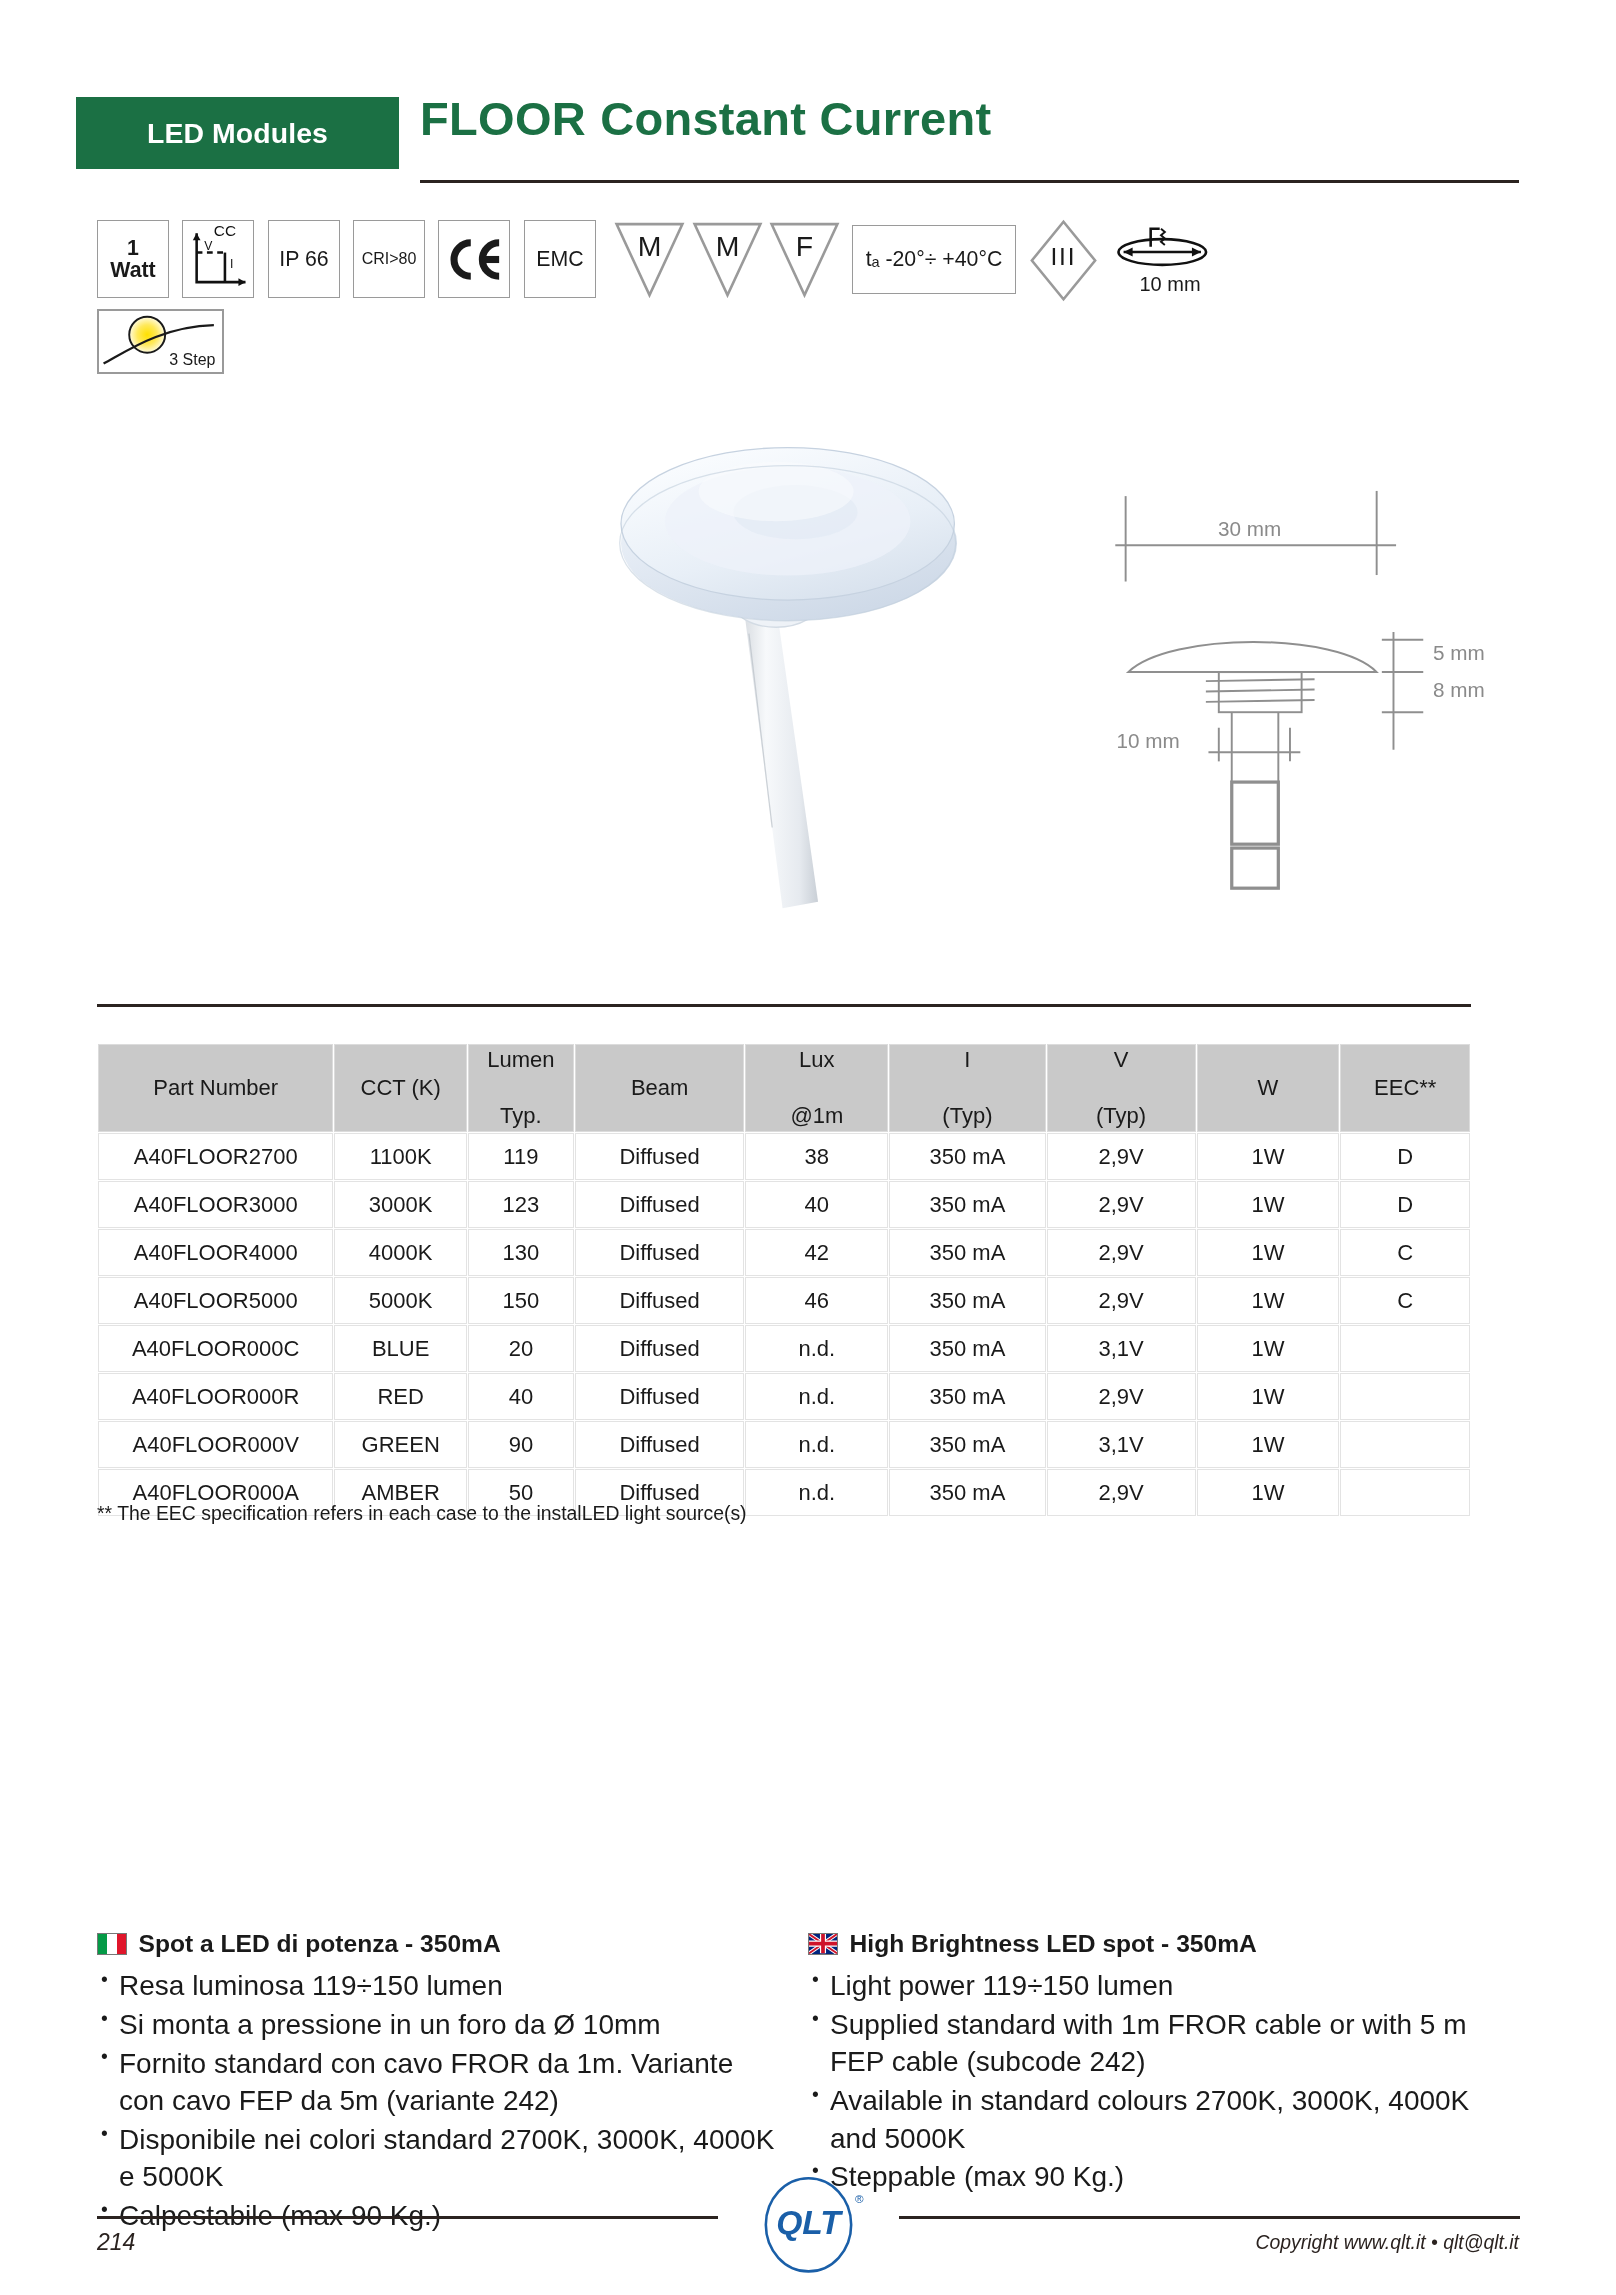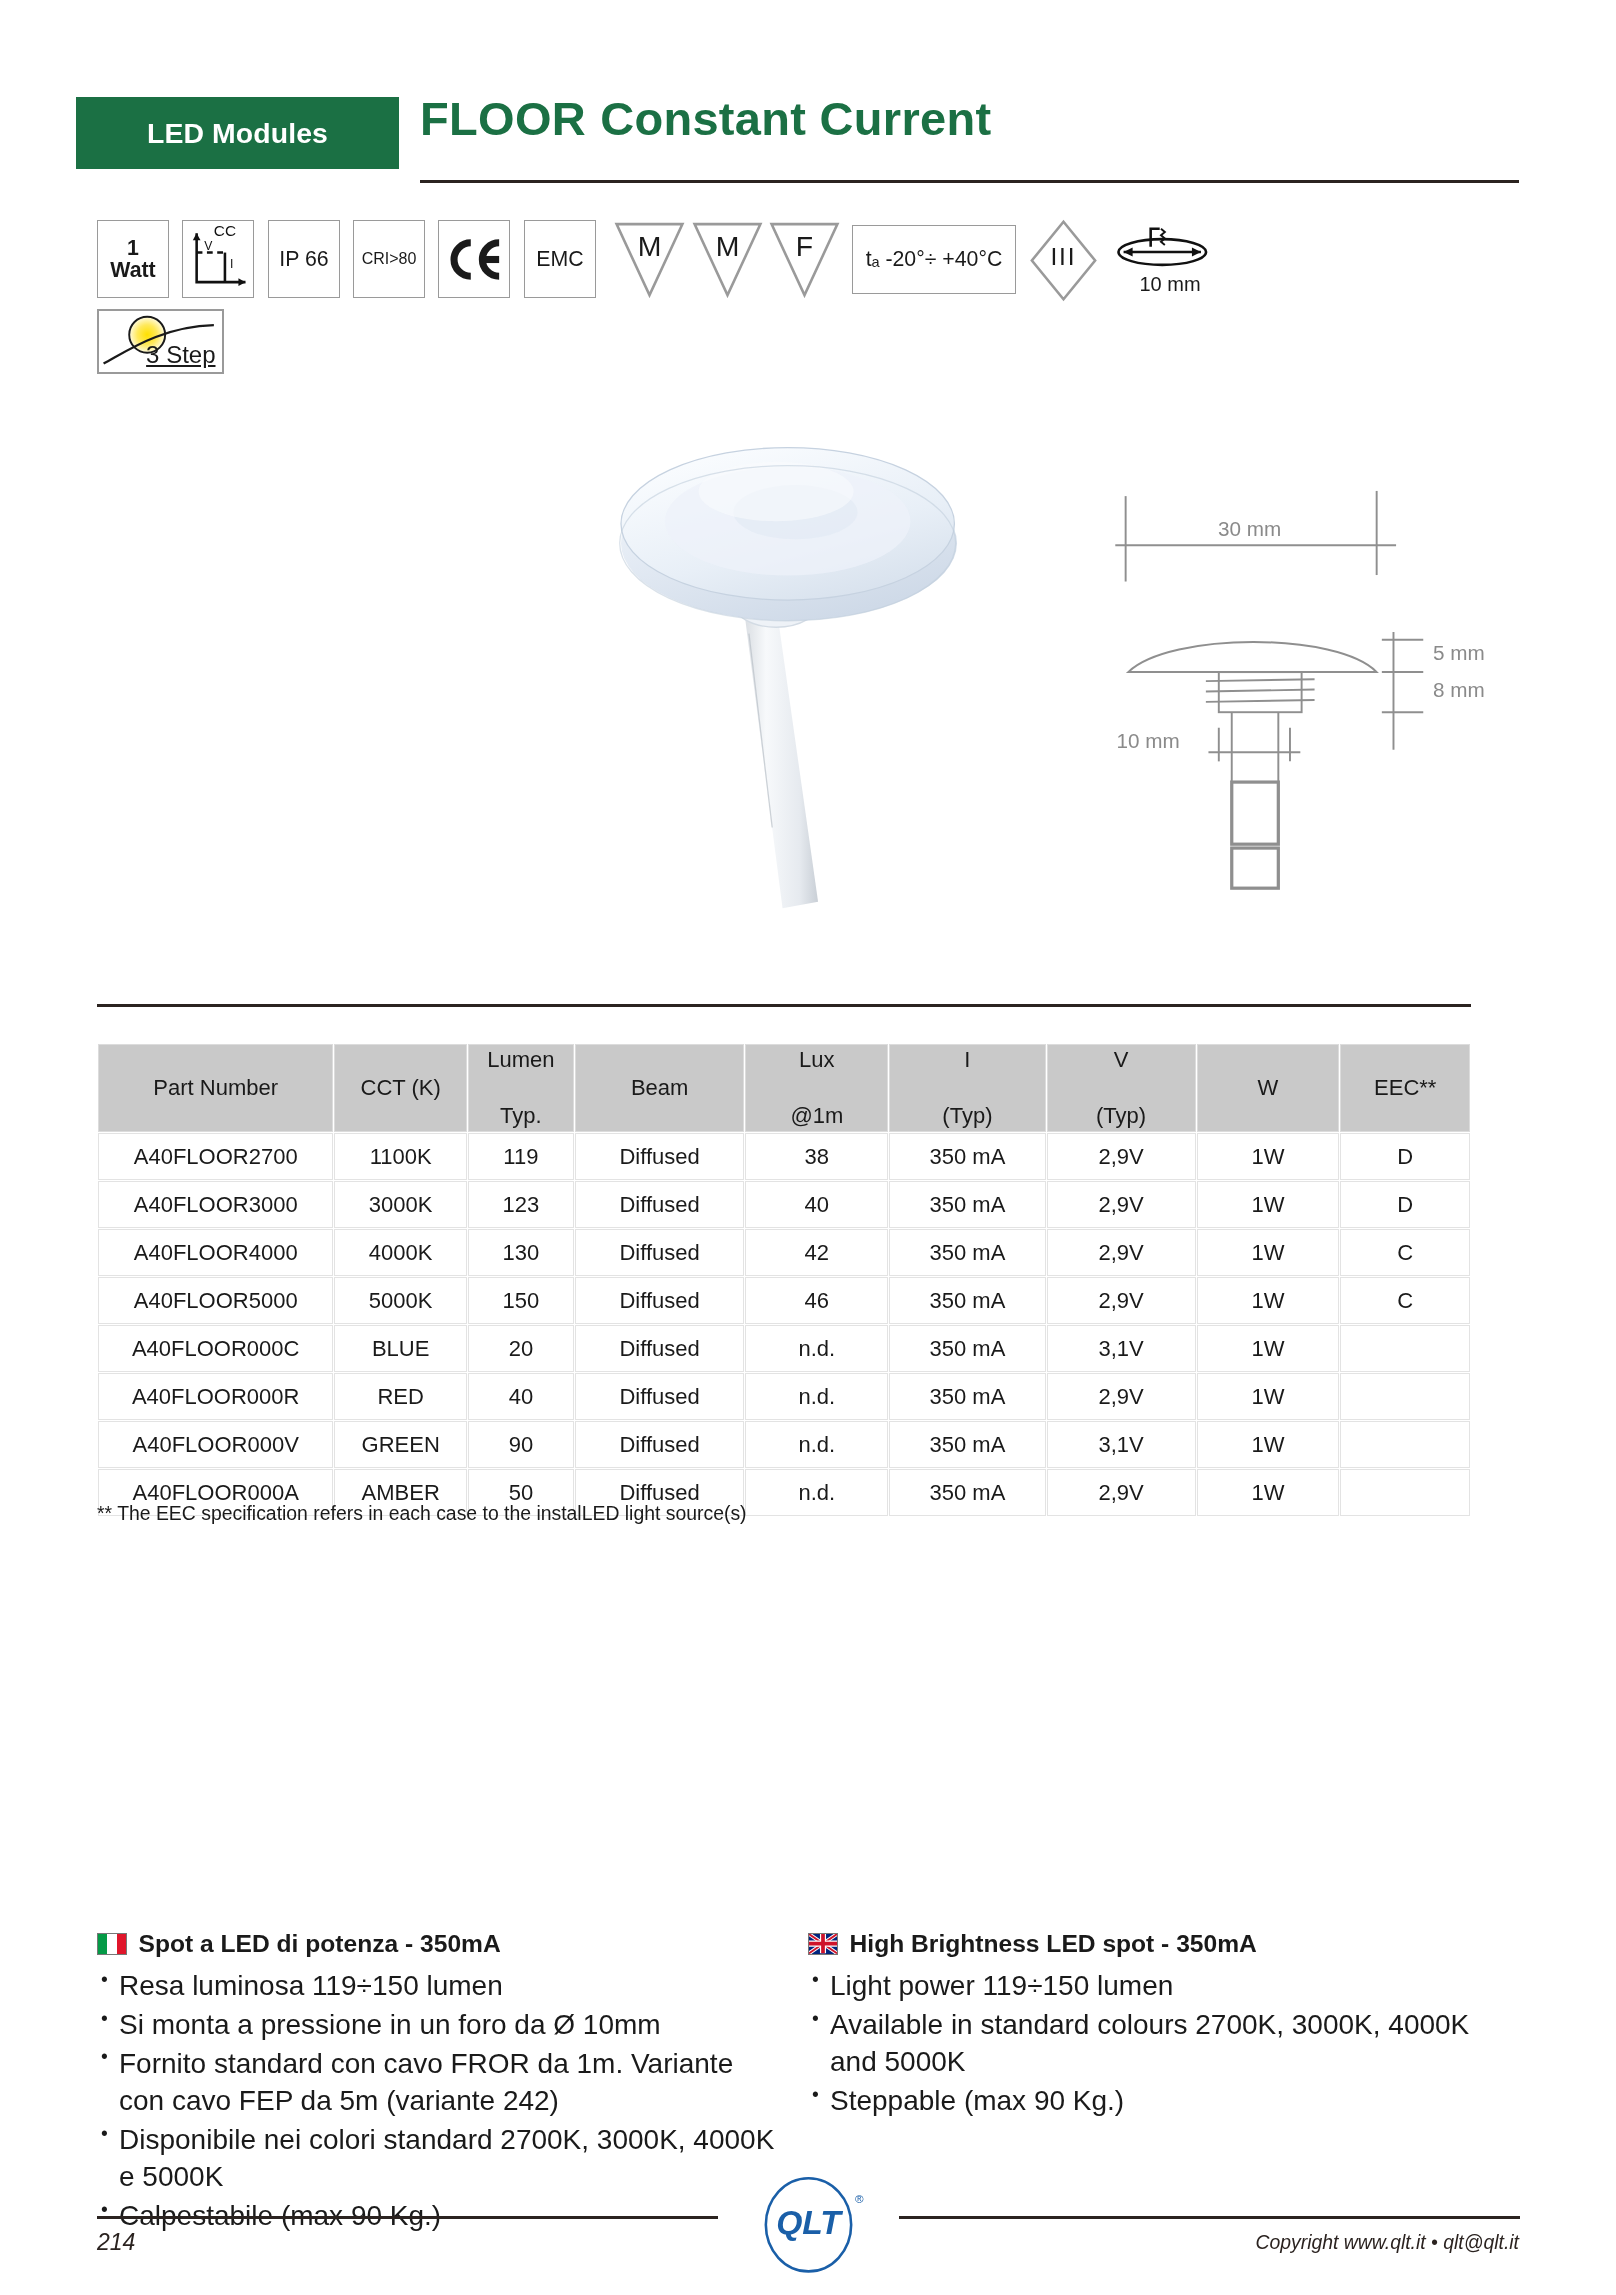--- a/index.html
+++ b/index.html
@@ -26,21 +26,21 @@
   .tri .lbl{position:absolute;left:0;top:11.6px;width:71px;text-align:center;
             font-size:28.4px;line-height:1;}
   .diam{position:absolute;top:-1.3px;width:71px;height:83px;}
   .diam .lbl{position:absolute;left:0;top:24.6px;width:71px;text-align:center;
              font-size:24.6px;letter-spacing:1.9px;}
   .hole{position:absolute;top:1.3px;width:116px;height:84px;}
   .hole .lbl{position:absolute;left:0;top:52px;width:116px;text-align:center;font-size:20px;}
 
   .step{position:absolute;left:97px;top:309px;width:127px;height:65px;
         border:2.6px solid #9a9a9a;background:#fff;box-sizing:border-box;}
-  .step .lbl{position:absolute;right:6.5px;bottom:2.6px;font-size:24px;text-decoration:underline;}
+  .step .lbl{position:absolute;right:6.5px;bottom:2.6px;font-size:16px;}
 
   
   .photo{position:absolute;left:582px;top:330px;width:414px;height:588px;}
 
   
   .draw{position:absolute;left:1092px;top:478px;width:427px;height:427px;}
   .dim{position:absolute;color:#8a8a8a;font-size:20.7px;white-space:nowrap;}
 
   
   .tbl-rule{position:absolute;left:97px;top:1004px;width:1374px;height:3.2px;background:#2b2320;}
@@ -408,20 +408,21 @@
         <path d="M0 0 L60 40 M60 0 L0 40" stroke="#fff" stroke-width="8"></path>
         <path d="M0 0 L60 40 M60 0 L0 40" stroke="#CF142B" stroke-width="4"></path>
         <path d="M30 0 L30 40 M0 20 L60 20" stroke="#fff" stroke-width="13"></path>
         <path d="M30 0 L30 40 M0 20 L60 20" stroke="#CF142B" stroke-width="8"></path>
       </svg>
     </span>
     <span class="ttl">High Brightness LED spot - 350mA</span>
   </div>
   <ul class="bl" id="en-list">
       <li>Light power 119÷150 lumen</li>
+      <li>Supplied standard with 1m FROR cable or with 5 m FEP cable (subcode 242)</li>
       <li>Available in standard colours  2700K, 3000K, 4000K and 5000K</li>
       <li>Steppable (max 90 Kg.)</li>
     </ul>
 </div>
 
 <div class="ft-rule-l"></div>
 <div class="ft-rule-r"></div>
 <div class="ft-page">214</div>
 <div class="ft-copy">Copyright www.qlt.it • qlt@qlt.it</div>
 <div class="logo">

